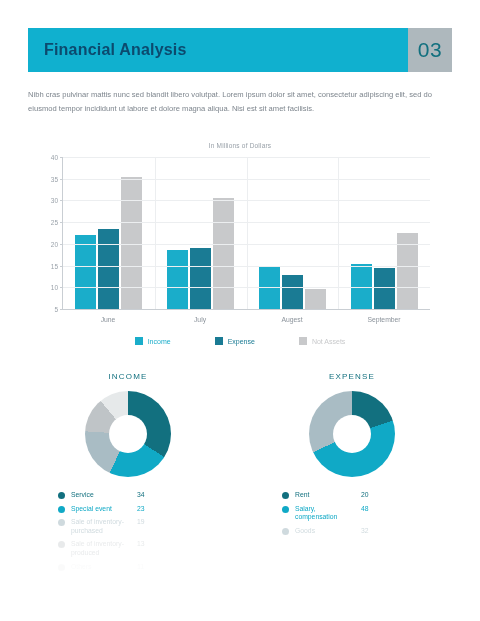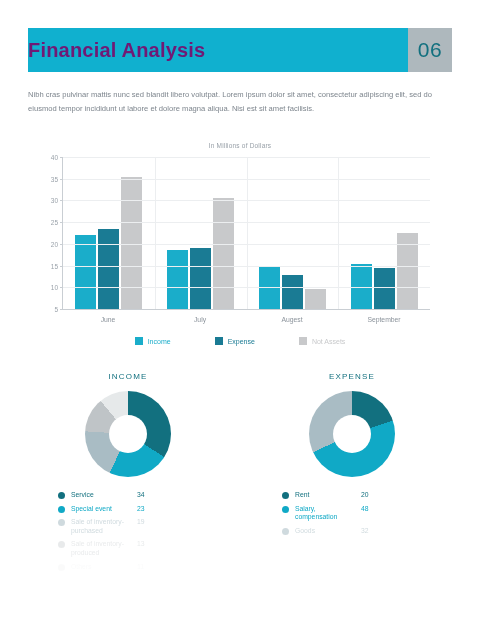--- a/index.html
+++ b/index.html
@@ -24,22 +24,23 @@
     width: 424px;
     height: 44px;
     background: #10b0cf;
     display: flex;
     align-items: stretch;
   }
   .header-title {
     flex: 1;
     display: flex;
     align-items: center;
-    color: #701a75;
-    font-size: 20px;
+    padding-left: 16px;
+    color: #0c4a6e;
+    font-size: 16px;
     font-weight: bold;
     letter-spacing: 0.2px;
   }
   .header-badge {
     width: 44px;
     background: #aeb8bd;
     display: flex;
     align-items: center;
     justify-content: center;
     color: #12707f;
@@ -216,21 +217,21 @@
     font-size: 6.8px;
     line-height: 8.6px;
     margin-left: 6px;
   }
 </style>
 </head>
 <body>
 
 <div class="header">
   <div class="header-title">Financial Analysis</div>
-  <div class="header-badge">06</div>
+  <div class="header-badge">03</div>
 </div>
 
 <div class="body-text">Nibh cras pulvinar mattis nunc sed blandit libero volutpat. Lorem ipsum dolor sit amet, consectetur adipiscing elit, sed do eiusmod tempor incididunt ut labore et dolore magna aliqua. Nisi est sit amet facilisis.</div>
 
 <div class="bar-chart-wrap">
   <div class="bar-chart-title">In Millions of Dollars</div>
   <div class="plot" id="bar-plot">
     <div class="groups" id="bar-groups">
         <div class="group">
           <div class="bar" style="height: 48.5714%; background: rgb(26, 173, 202);"></div>

